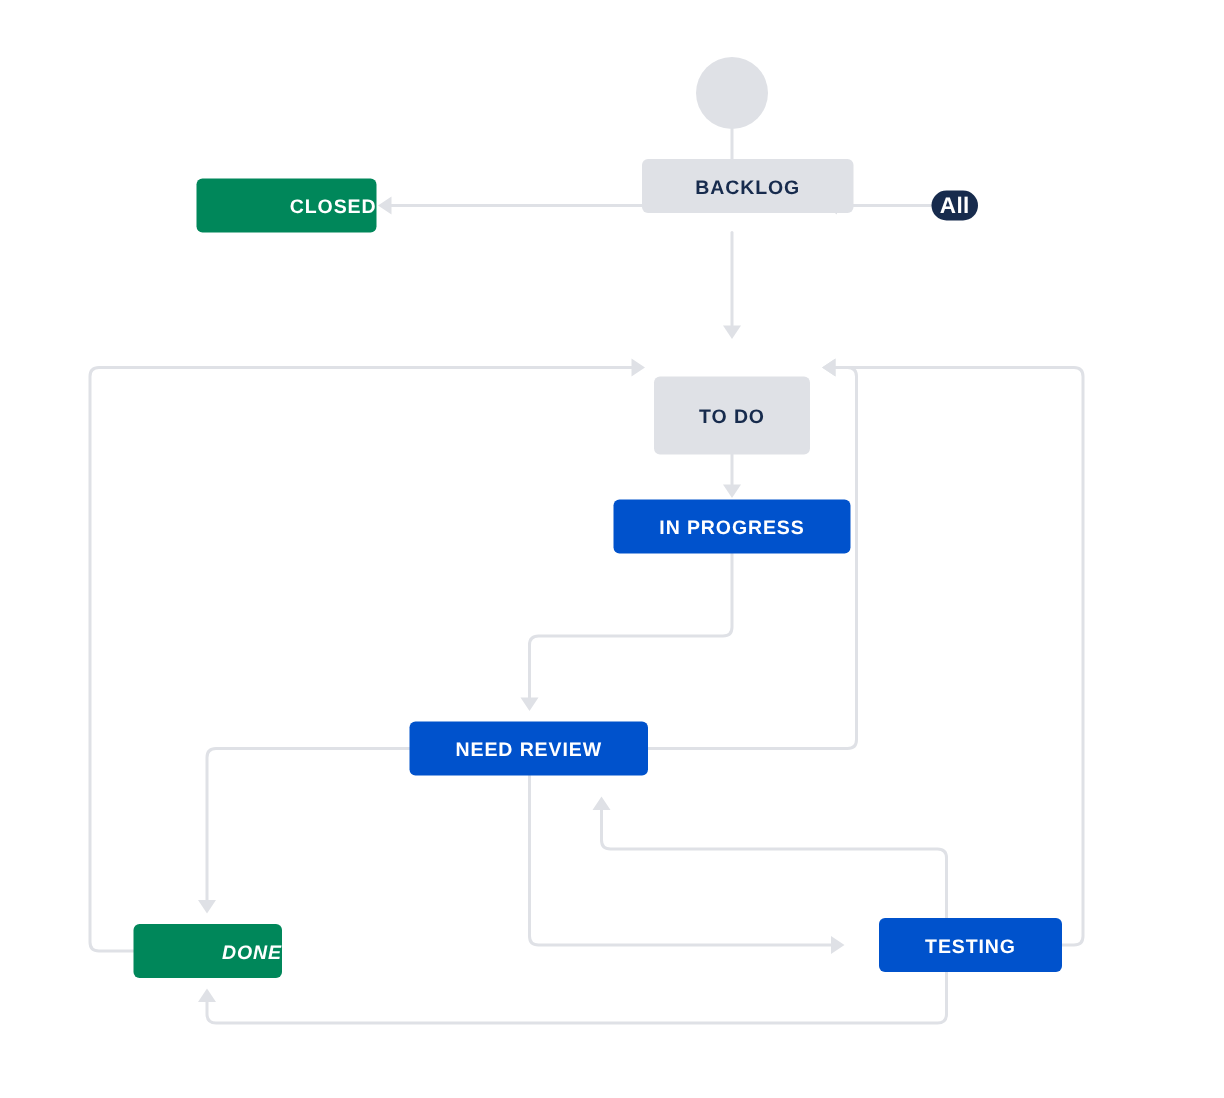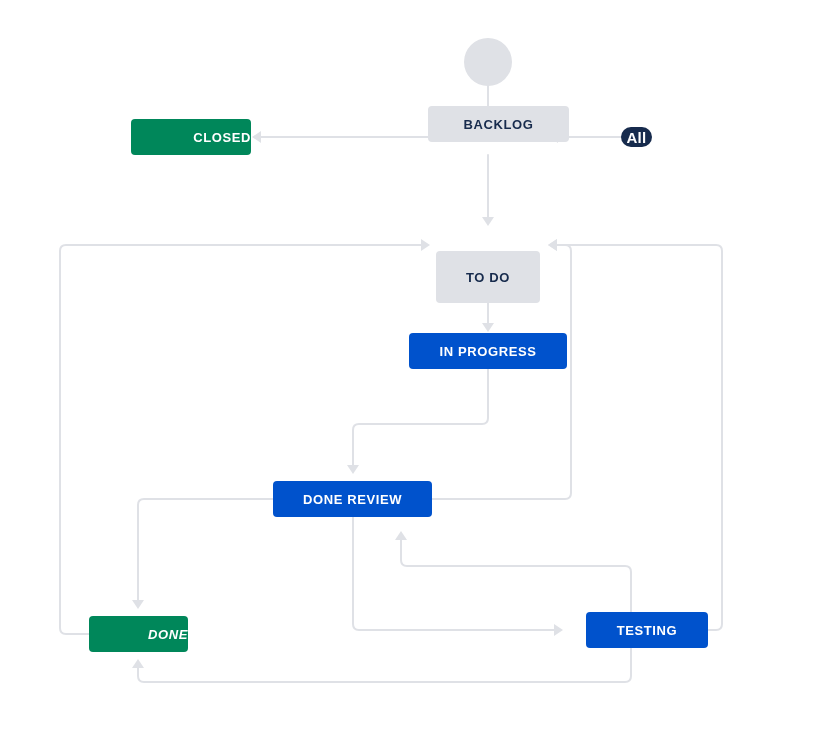--- a/index.html
+++ b/index.html
@@ -141,21 +141,21 @@
       <div class="node node-status-done" style="left: 131px; top: 119px; width: 120px; height: 36px;">
         <span>CLOSED</span>
       </div>
       <div class="node node-status-initial" style="left: 436px; top: 227px; width: 104px; height: 52px; margin-top: 24px;">
         <span>TO DO</span>
       </div>
       <div class="node node-status-inprogress" style="left: 409px; top: 333px; width: 158px; height: 36px;">
         <span>IN PROGRESS</span>
       </div>
       <div class="node node-status-inprogress" style="left: 273px; top: 481px; width: 159px; height: 36px;">
-        <span>DONE REVIEW</span>
+        <span>NEED REVIEW</span>
       </div>
       <div class="node node-status-done" style="left: 89px; top: 616px; width: 99px; height: 36px; font-style: italic;">
         <span>DONE</span>
       </div>
       <div class="node node-status-inprogress" style="left: 570px; top: 612px; width: 122px; height: 36px; margin-left: 16px;">
         <span>TESTING</span>
       </div>
       <div class="badge" style="left: 621px; top: 127px; width: 31px; height: 20px;">
         <span>All</span>
       </div>

